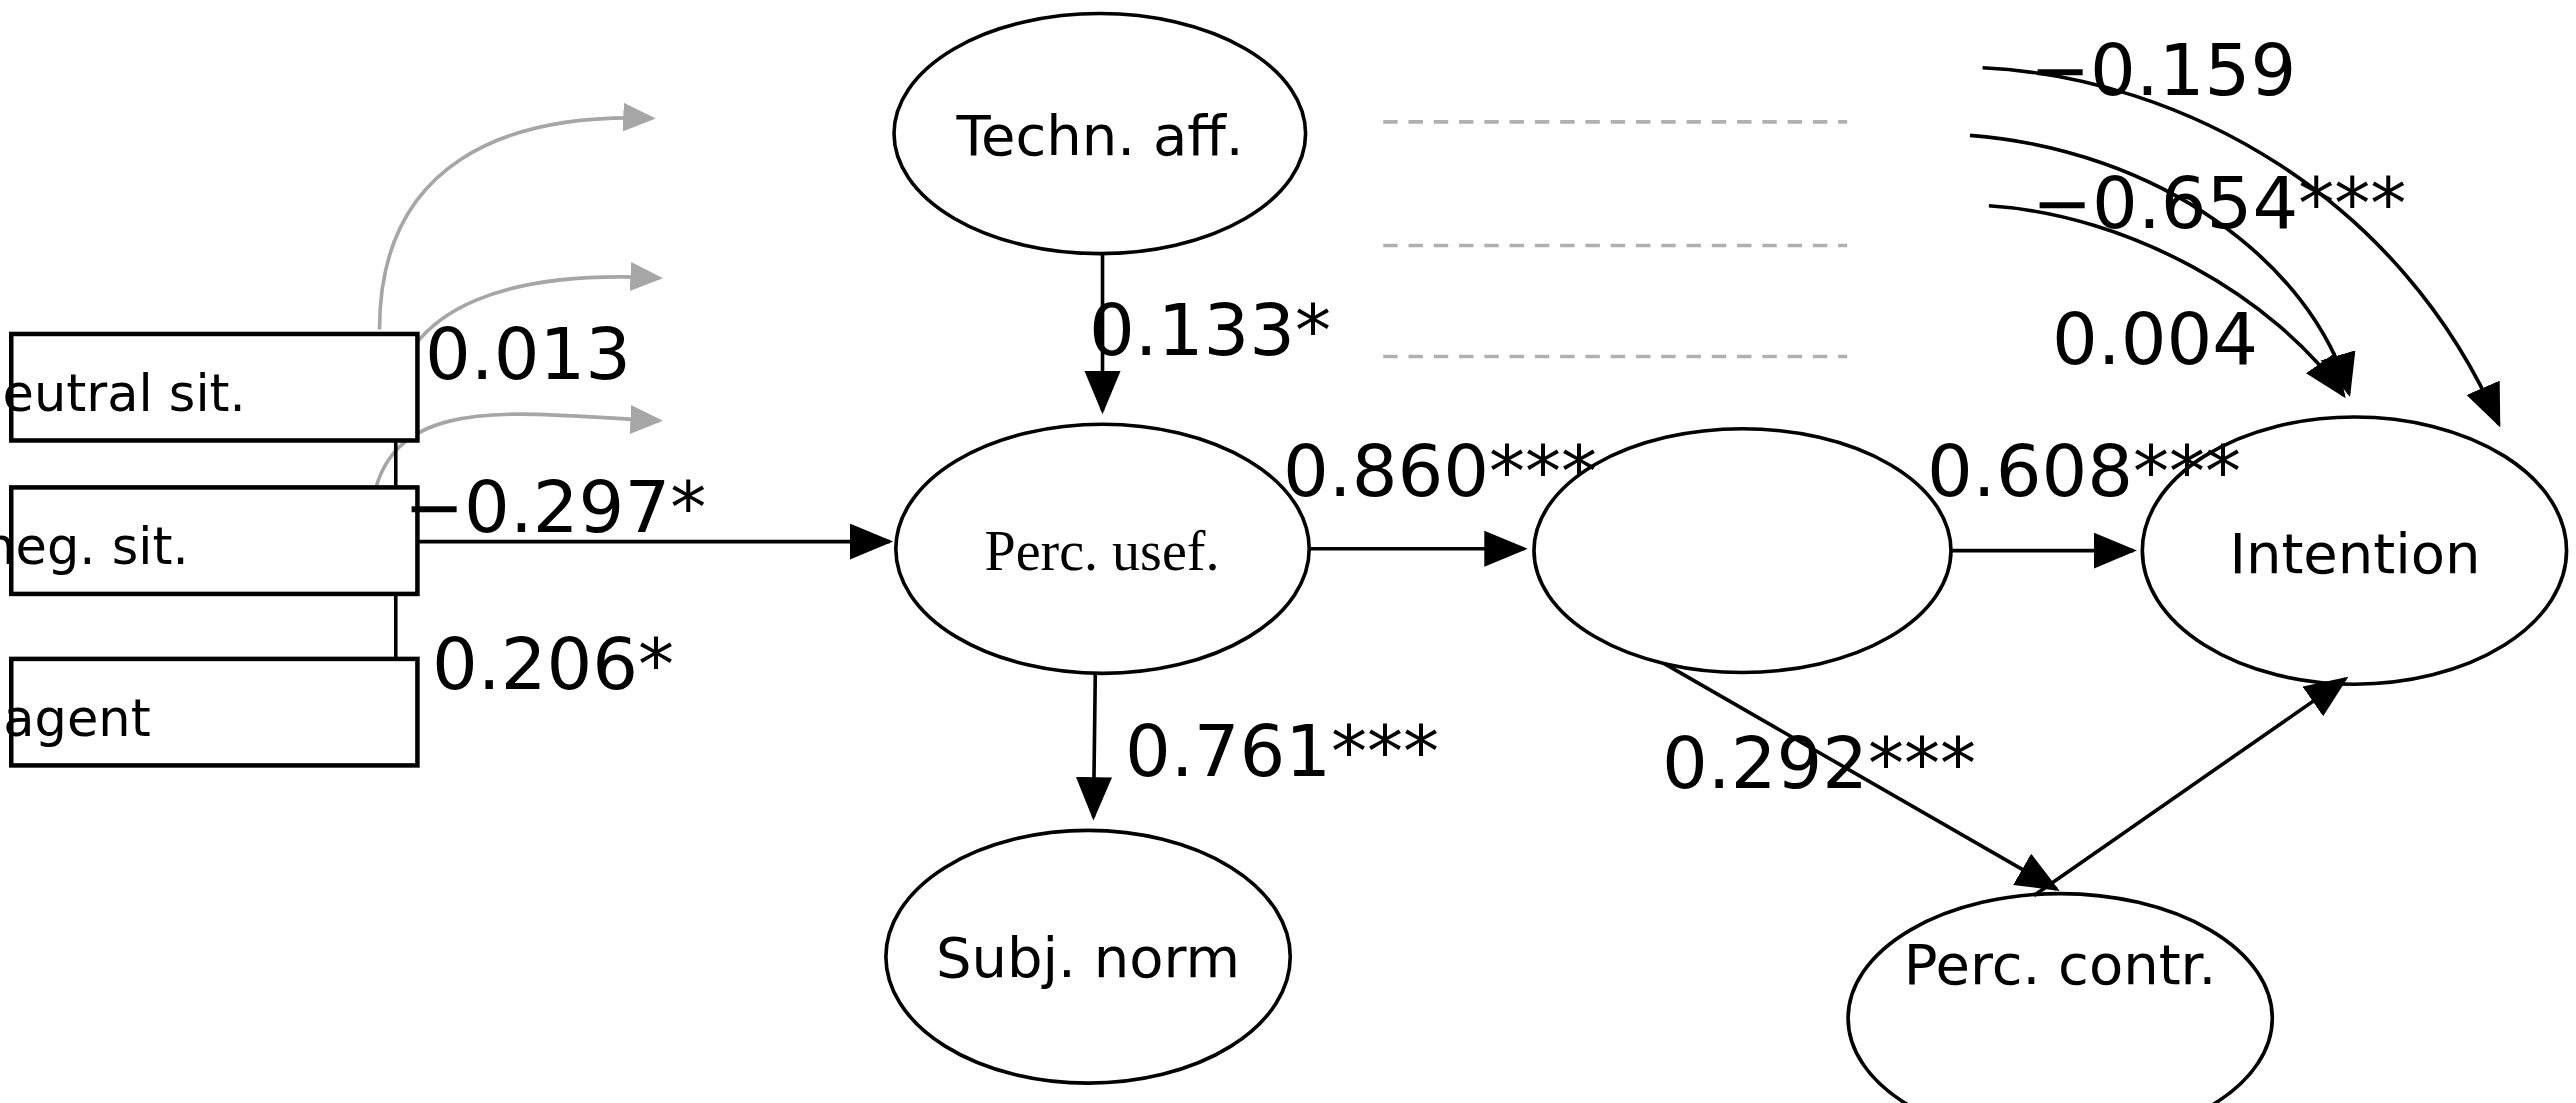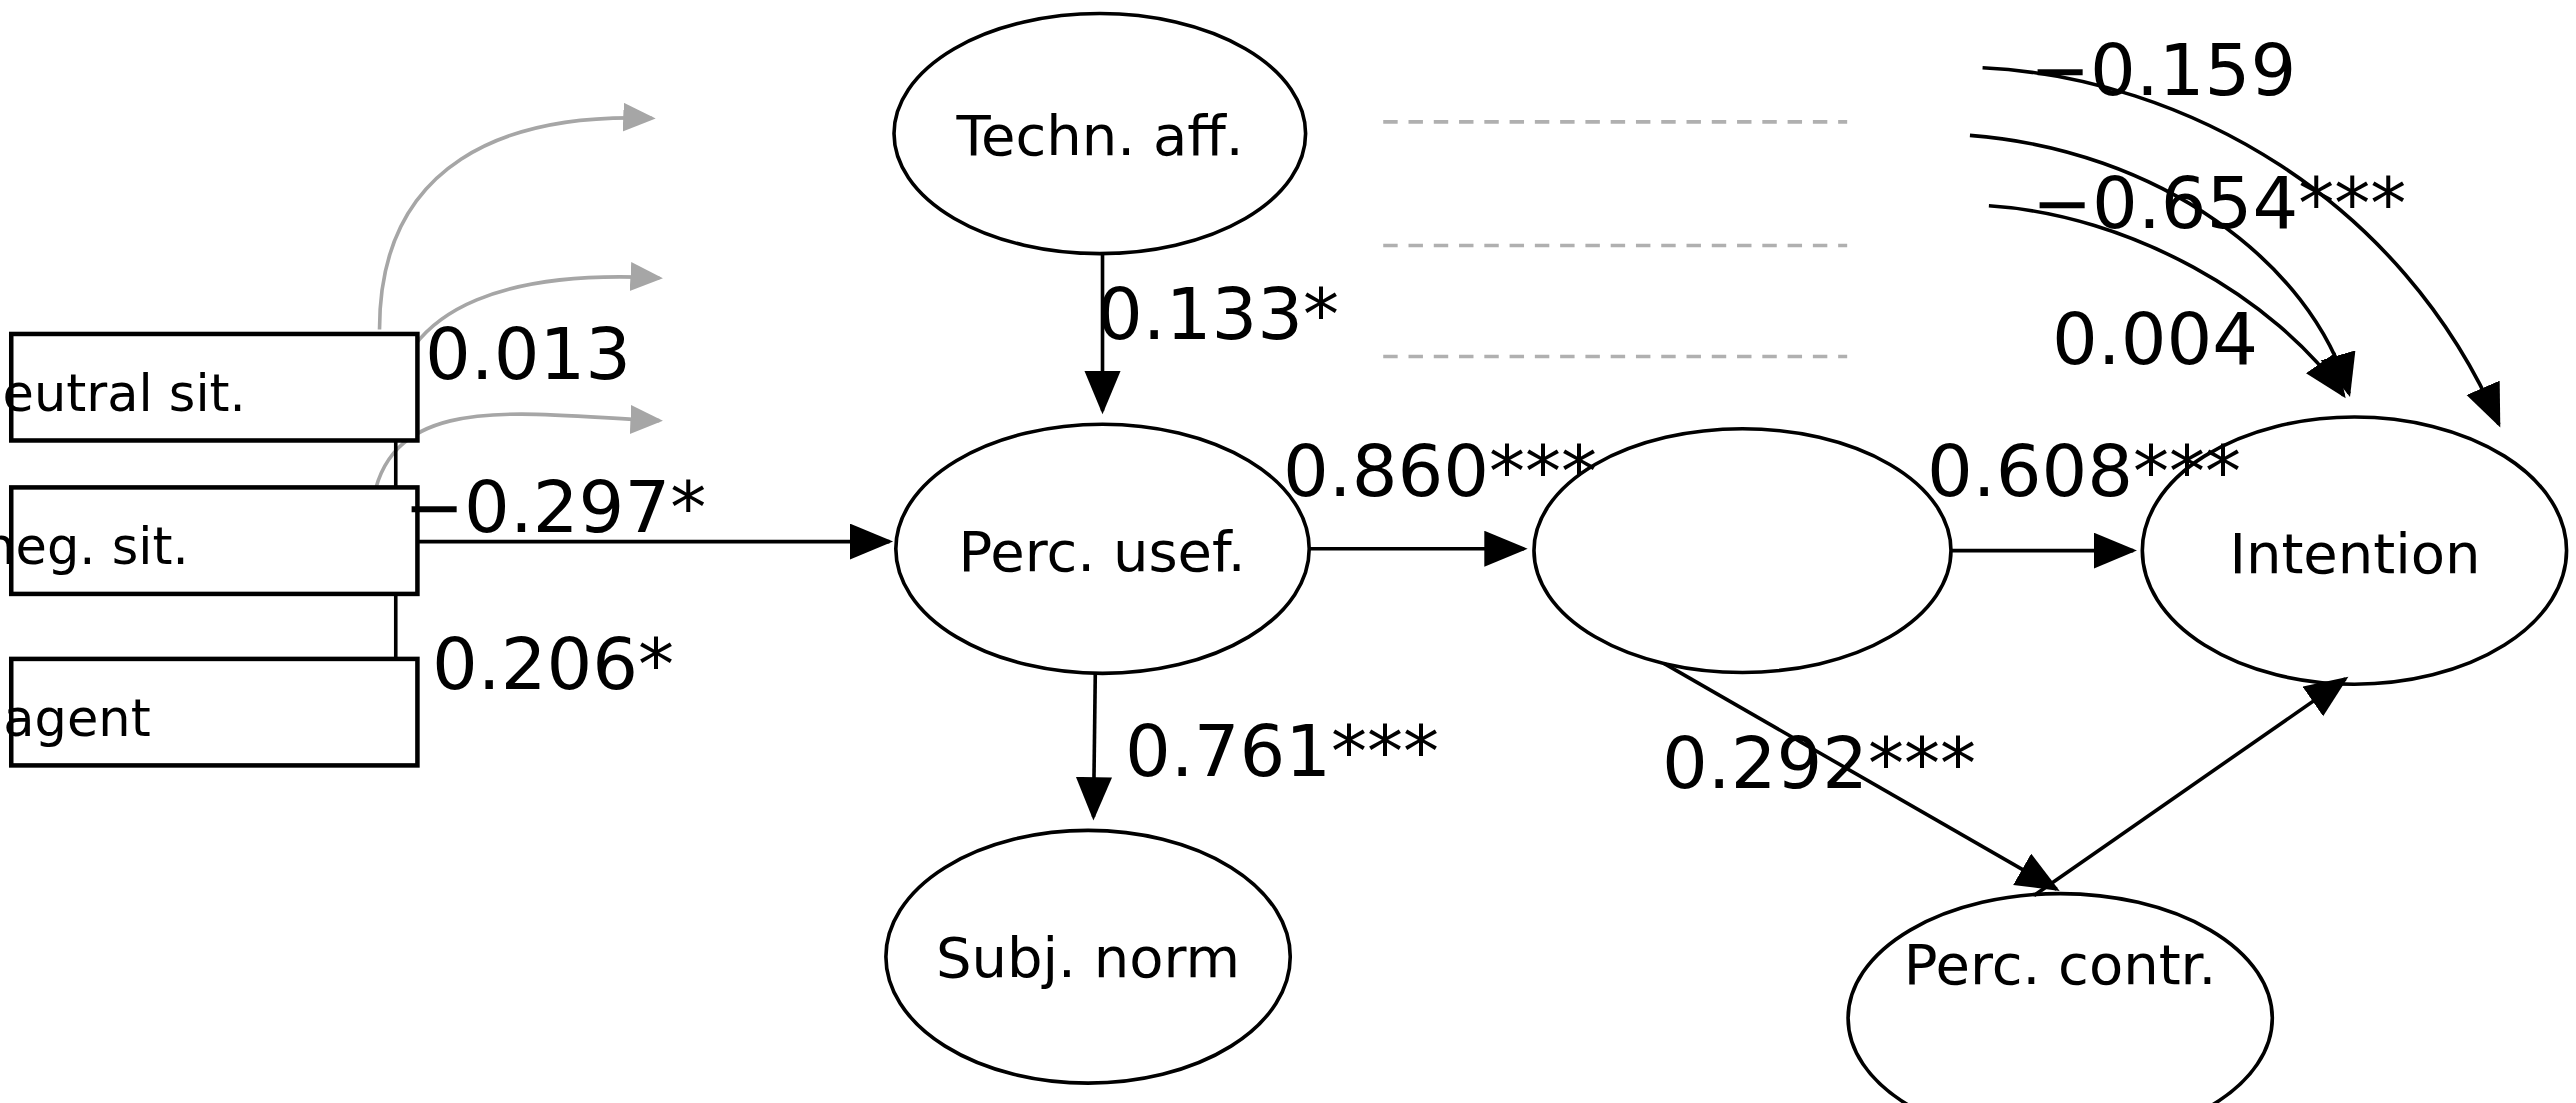--- a/index.html
+++ b/index.html
@@ -95,30 +95,30 @@
 
       <line x1="2253" y1="992" x2="2598" y2="752" stroke="#000" stroke-width="4" marker-end="url(#ah-black)"></line>
     </g>
   </svg>
 
   <div class="node-label box-label" style="left:108px;top:393px;">neutral sit.</div>
   <div class="node-label box-label" style="left:86px;top:546px;">neg. sit.</div>
   <div class="node-label box-label" style="left:77px;top:718px;">agent</div>
 
   <div class="node-label ellipse-label" style="left:1100px;top:135px;">Techn. aff.</div>
-  <div class="node-label ellipse-label" style="left:1102px;top:551px;">Perc. usef.</div>
+  <div class="node-label ellipse-label" style="left:1102px;top:551px;font-family:Liberation Serif, serif;">Perc. usef.</div>
   <div class="node-label ellipse-label" style="left:1088px;top:957px;text-align:center;">Subj. norm</div>
   <div class="node-label ellipse-label" style="left:2355px;top:553px;">Intention</div>
   <div class="node-label ellipse-label" style="left:2060px;top:964px;">Perc. contr.</div>
 
   <div class="coef" style="left:528px;top:354px;">0.013</div>
   <div class="coef" style="left:555px;top:507px;">−0.297*</div>
   <div class="coef" style="left:542px;top:664px;margin-left:11px;">0.206*</div>
 
-  <div class="coef" style="left:1210px;top:314px;margin-left:8px;">0.133*</div>
+  <div class="coef" style="left:1210px;top:330px;">0.133*</div>
   <div class="coef" style="left:1440px;top:471px;">0.860***</div>
   <div class="coef" style="left:1282px;top:751px;">0.761***</div>
 
   <div class="coef" style="left:2084px;top:471px;">0.608***</div>
   <div class="coef" style="left:1819px;top:763px;">0.292***</div>
 
   <div class="coef" style="left:2163px;top:70px;">−0.159</div>
   <div class="coef" style="left:2219px;top:203px;">−0.654***</div>
   <div class="coef" style="left:2155px;top:339px;">0.004</div>
 

